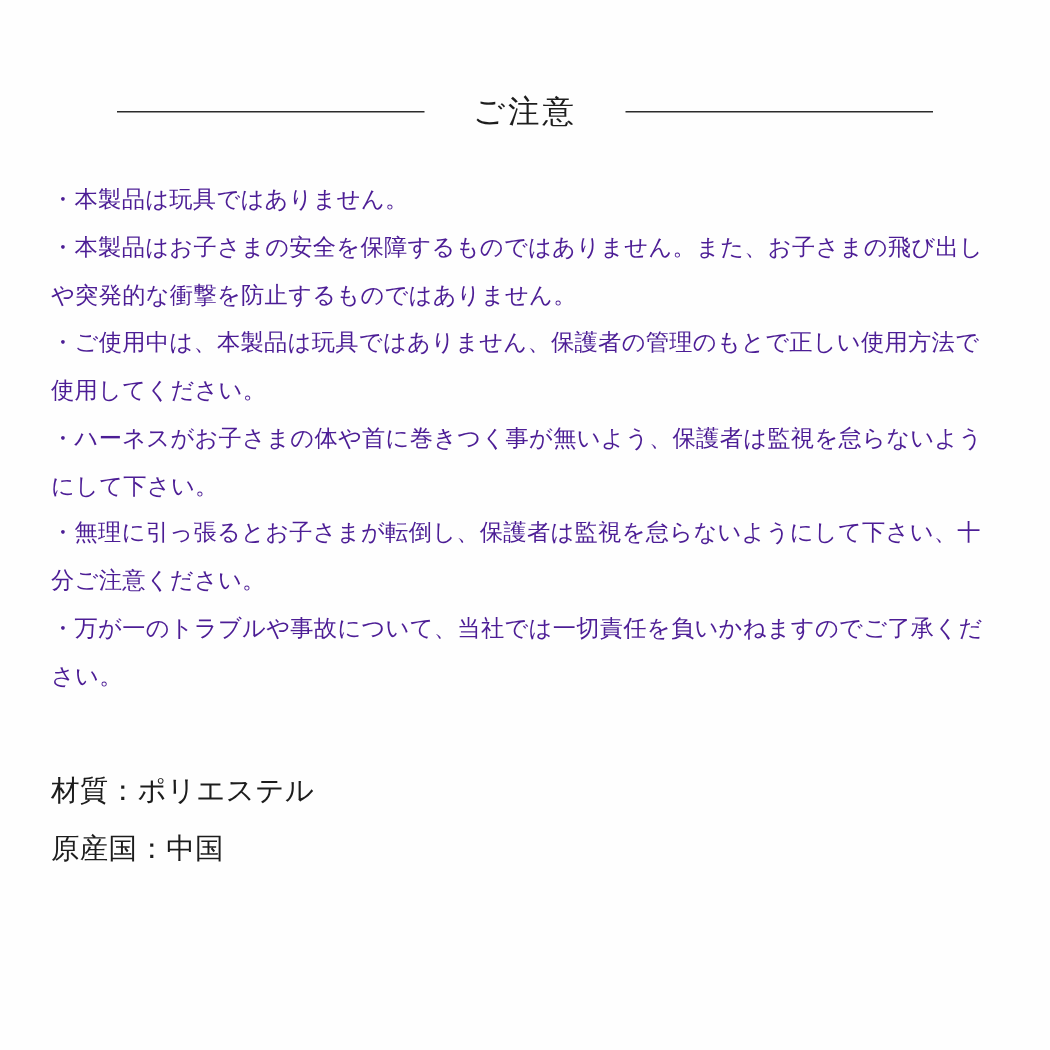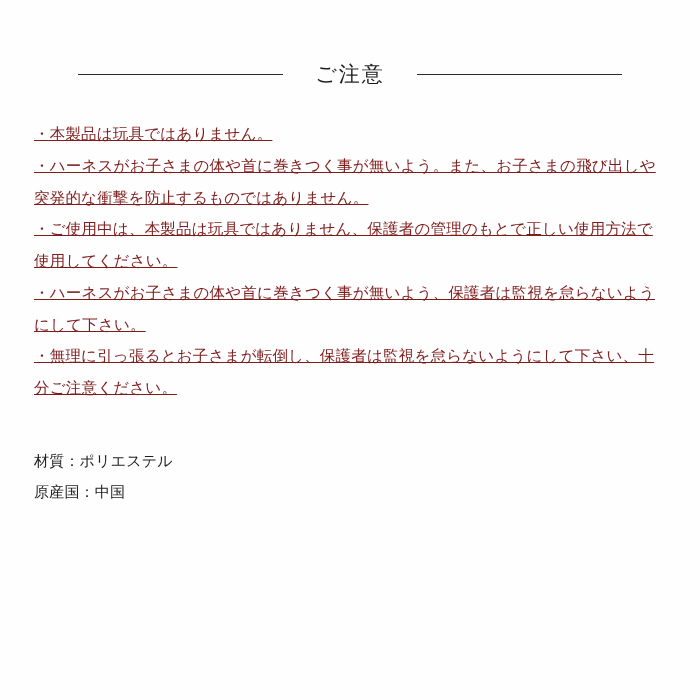--- a/index.html
+++ b/index.html
@@ -42,56 +42,56 @@
     white-space: nowrap;
     font-weight: 400;
   }
   .notes {
     padding: 0 2px;
   }
   .note-item {
     display: block;
     font-size: 15.5px;
     line-height: 2.05;
-    color: #7f1d1d;
+    color: #4c1d95;
     text-align: left;
     letter-spacing: 0.2px;
     margin: 0;
     text-indent: 0;
-    text-decoration: underline;
   }
   .spec-block {
     margin-top: 42px;
     padding: 0 2px;
   }
   .spec-line {
     display: block;
-    font-size: 15px;
+    font-size: 19px;
     line-height: 2.05;
     color: #1c1c1c;
     letter-spacing: 0.2px;
   }
 </style>
 </head>
 <body>
 
 <div class="page">
 
   <div class="heading-row">
     <div class="rule"></div>
     <div class="heading-title">ご注意</div>
     <div class="rule"></div>
   </div>
 
   <div class="notes">
     <p class="note-item">・本製品は玩具ではありません。</p>
-    <p class="note-item">・ハーネスがお子さまの体や首に巻きつく事が無いよう。また、お子さまの飛び出しや突発的な衝撃を防止するものではありません。</p>
+    <p class="note-item">・本製品はお子さまの安全を保障するものではありません。また、お子さまの飛び出しや突発的な衝撃を防止するものではありません。</p>
     <p class="note-item">・ご使用中は、本製品は玩具ではありません、保護者の管理のもとで正しい使用方法で使用してください。</p>
     <p class="note-item">・ハーネスがお子さまの体や首に巻きつく事が無いよう、保護者は監視を怠らないようにして下さい。</p>
     <p class="note-item">・無理に引っ張るとお子さまが転倒し、保護者は監視を怠らないようにして下さい、十分ご注意ください。</p>
+    <p class="note-item">・万が一のトラブルや事故について、当社では一切責任を負いかねますのでご了承ください。</p>
   </div>
 
   <div class="spec-block">
     <span class="spec-line">材質：ポリエステル</span>
     <span class="spec-line">原産国：中国</span>
   </div>
 
 </div>
 
 </body></html>

